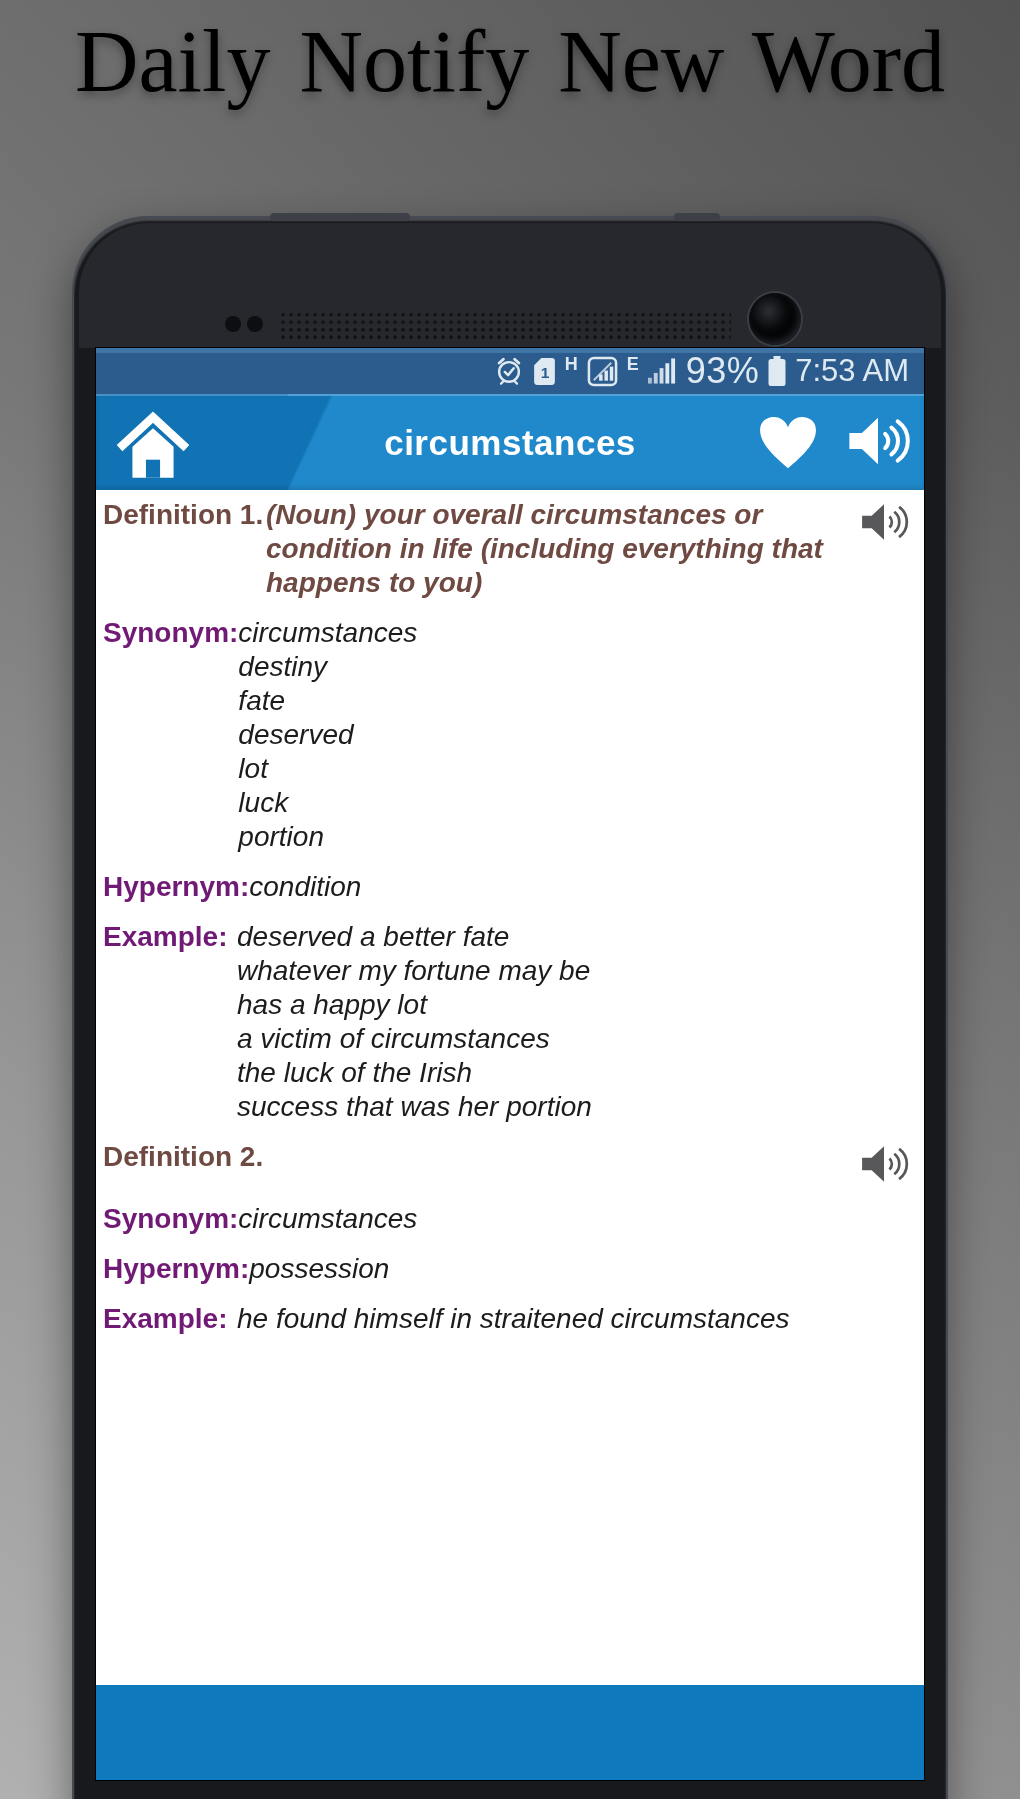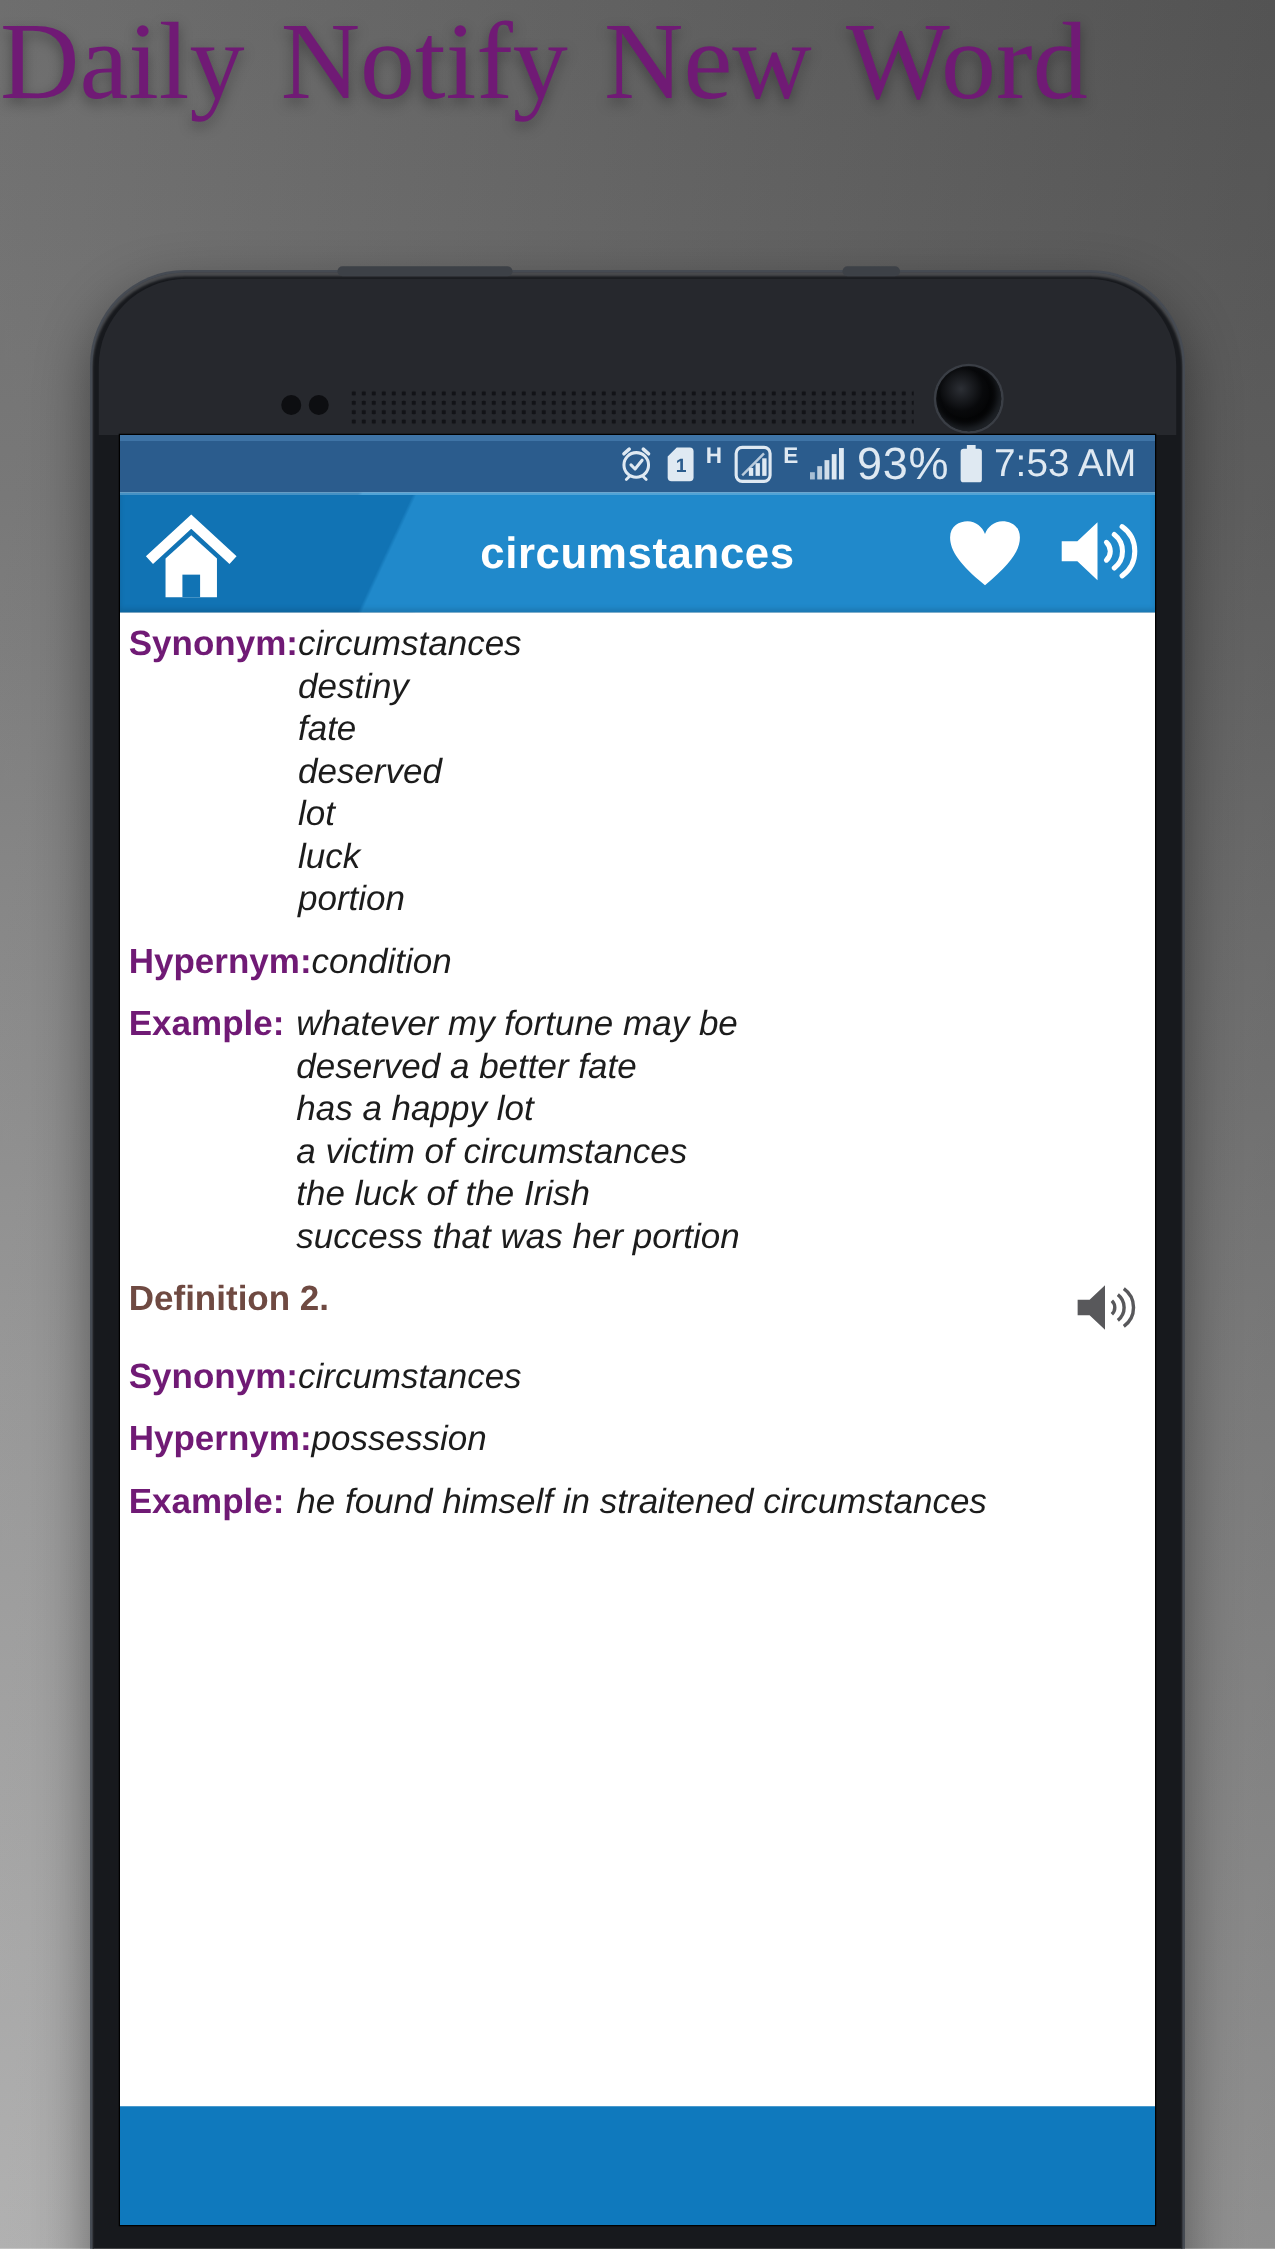--- a/index.html
+++ b/index.html
@@ -6,21 +6,21 @@
   body{
     width:1020px;height:1799px;position:relative;overflow:hidden;
     font-family:"Liberation Sans","DejaVu Sans",sans-serif;
     background:
       linear-gradient(to right, rgba(255,255,255,0.07), rgba(0,0,0,0.16)),
       linear-gradient(to bottom, #636363 0%, #6e6e6e 22%, #8f8f8f 60%, #ababab 100%);
   }
 
   
   .banner{
-    padding-top:8px;text-align:left;color:#701a75;
+    padding-top:20px;text-align:center;color:#000000;
     font-family:"Liberation Serif","DejaVu Serif",serif;
     font-size:88px;line-height:83px;font-weight:400;word-spacing:7px;
     text-shadow:0 4px 10px rgba(0,0,0,0.35);
   }
 
   
   .phone{
     position:absolute;left:74px;top:218px;width:872px;height:1680px;
     background:#17191d;border-radius:74px 74px 26px 26px;
     box-shadow:0 0 0 2px #464b53, inset 0 3px 2px rgba(255,255,255,0.22),
@@ -177,20 +177,32 @@
         <svg viewBox="0 0 76 62">
           <polygon points="6,22 20,22 38,5 38,57 20,40 6,40" fill="#fff"></polygon>
           <path d="M46 23 a11 11 0 0 1 0 16" fill="none" stroke="#fff" stroke-width="4.5" stroke-linecap="round"></path>
           <path d="M53 16 a19 19 0 0 1 0 30" fill="none" stroke="#fff" stroke-width="4.5" stroke-linecap="round"></path>
           <path d="M60 9 a27 27 0 0 1 0 44" fill="none" stroke="#fff" stroke-width="4.5" stroke-linecap="round"></path>
         </svg>
       </button>
     </div>
 
     <div class="content">
+        <div class="def-row">
+          <span class="def-label">Definition 1.</span>
+          <span class="def-text">(Noun) your overall circumstances or condition in life (including everything that happens to you)</span>
+          <button class="def-speaker">
+            <svg viewBox="0 0 76 62">
+              <polygon points="6,22 20,22 38,5 38,57 20,40 6,40" fill="#58585b"></polygon>
+              <path d="M46 23 a11 11 0 0 1 0 16" fill="none" stroke="#58585b" stroke-width="4"></path>
+              <path d="M53 16 a19 19 0 0 1 0 30" fill="none" stroke="#58585b" stroke-width="4"></path>
+              <path d="M60 9 a27 27 0 0 1 0 44" fill="none" stroke="#58585b" stroke-width="4"></path>
+            </svg>
+          </button>
+        </div>
         <div class="pair-row">
           <span class="pair-label">Synonym:</span>
           <div class="pair-values">
             <div class="value-line">circumstances</div>
             <div class="value-line">destiny</div>
             <div class="value-line">fate</div>
             <div class="value-line">deserved</div>
             <div class="value-line">lot</div>
             <div class="value-line">luck</div>
             <div class="value-line">portion</div>
@@ -198,22 +210,22 @@
         </div>
         <div class="pair-row">
           <span class="pair-label">Hypernym:</span>
           <div class="pair-values">
             <div class="value-line">condition</div>
           </div>
         </div>
         <div class="pair-row">
           <span class="pair-label">Example:</span>
           <div class="pair-values">
+            <div class="value-line">deserved a better fate</div>
             <div class="value-line">whatever my fortune may be</div>
-            <div class="value-line">deserved a better fate</div>
             <div class="value-line">has a happy lot</div>
             <div class="value-line">a victim of circumstances</div>
             <div class="value-line">the luck of the Irish</div>
             <div class="value-line">success that was her portion</div>
           </div>
         </div>
         <div class="def-row">
           <span class="def-label">Definition 2.</span>
           <button class="def-speaker">
             <svg viewBox="0 0 76 62">

